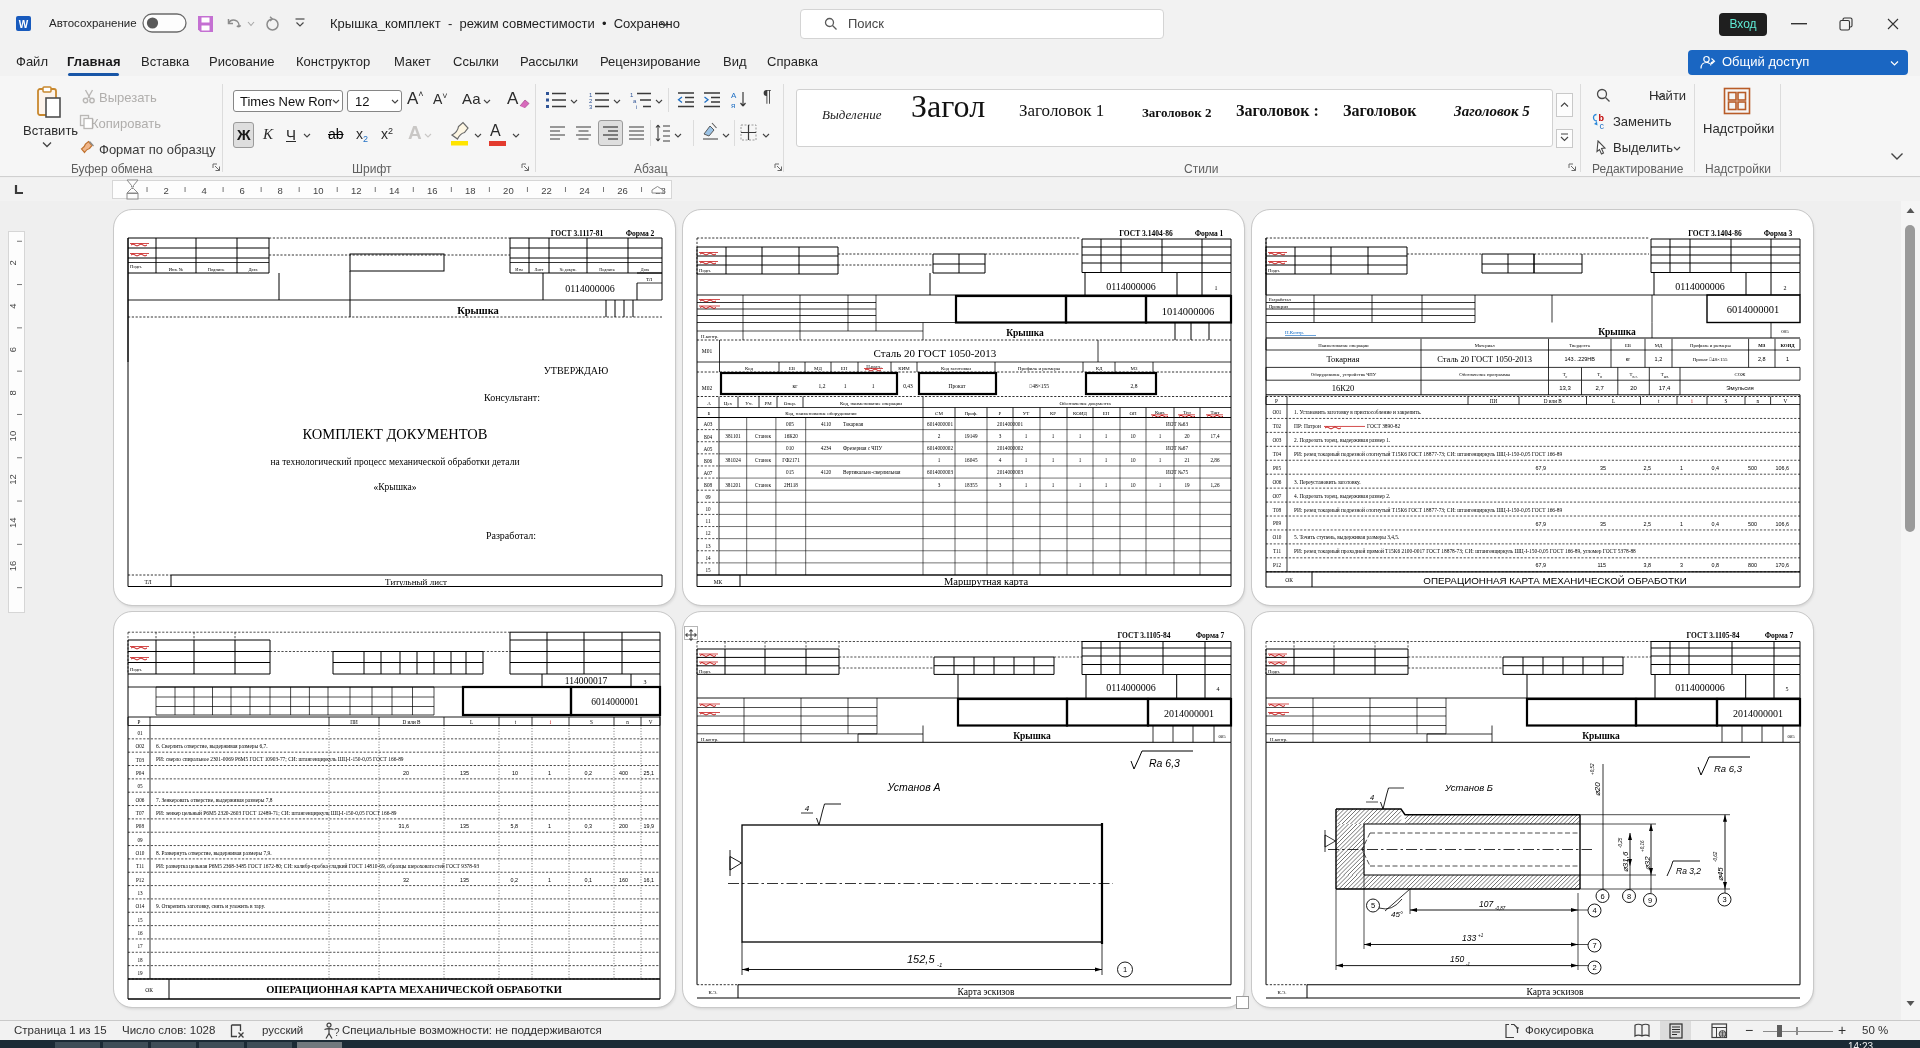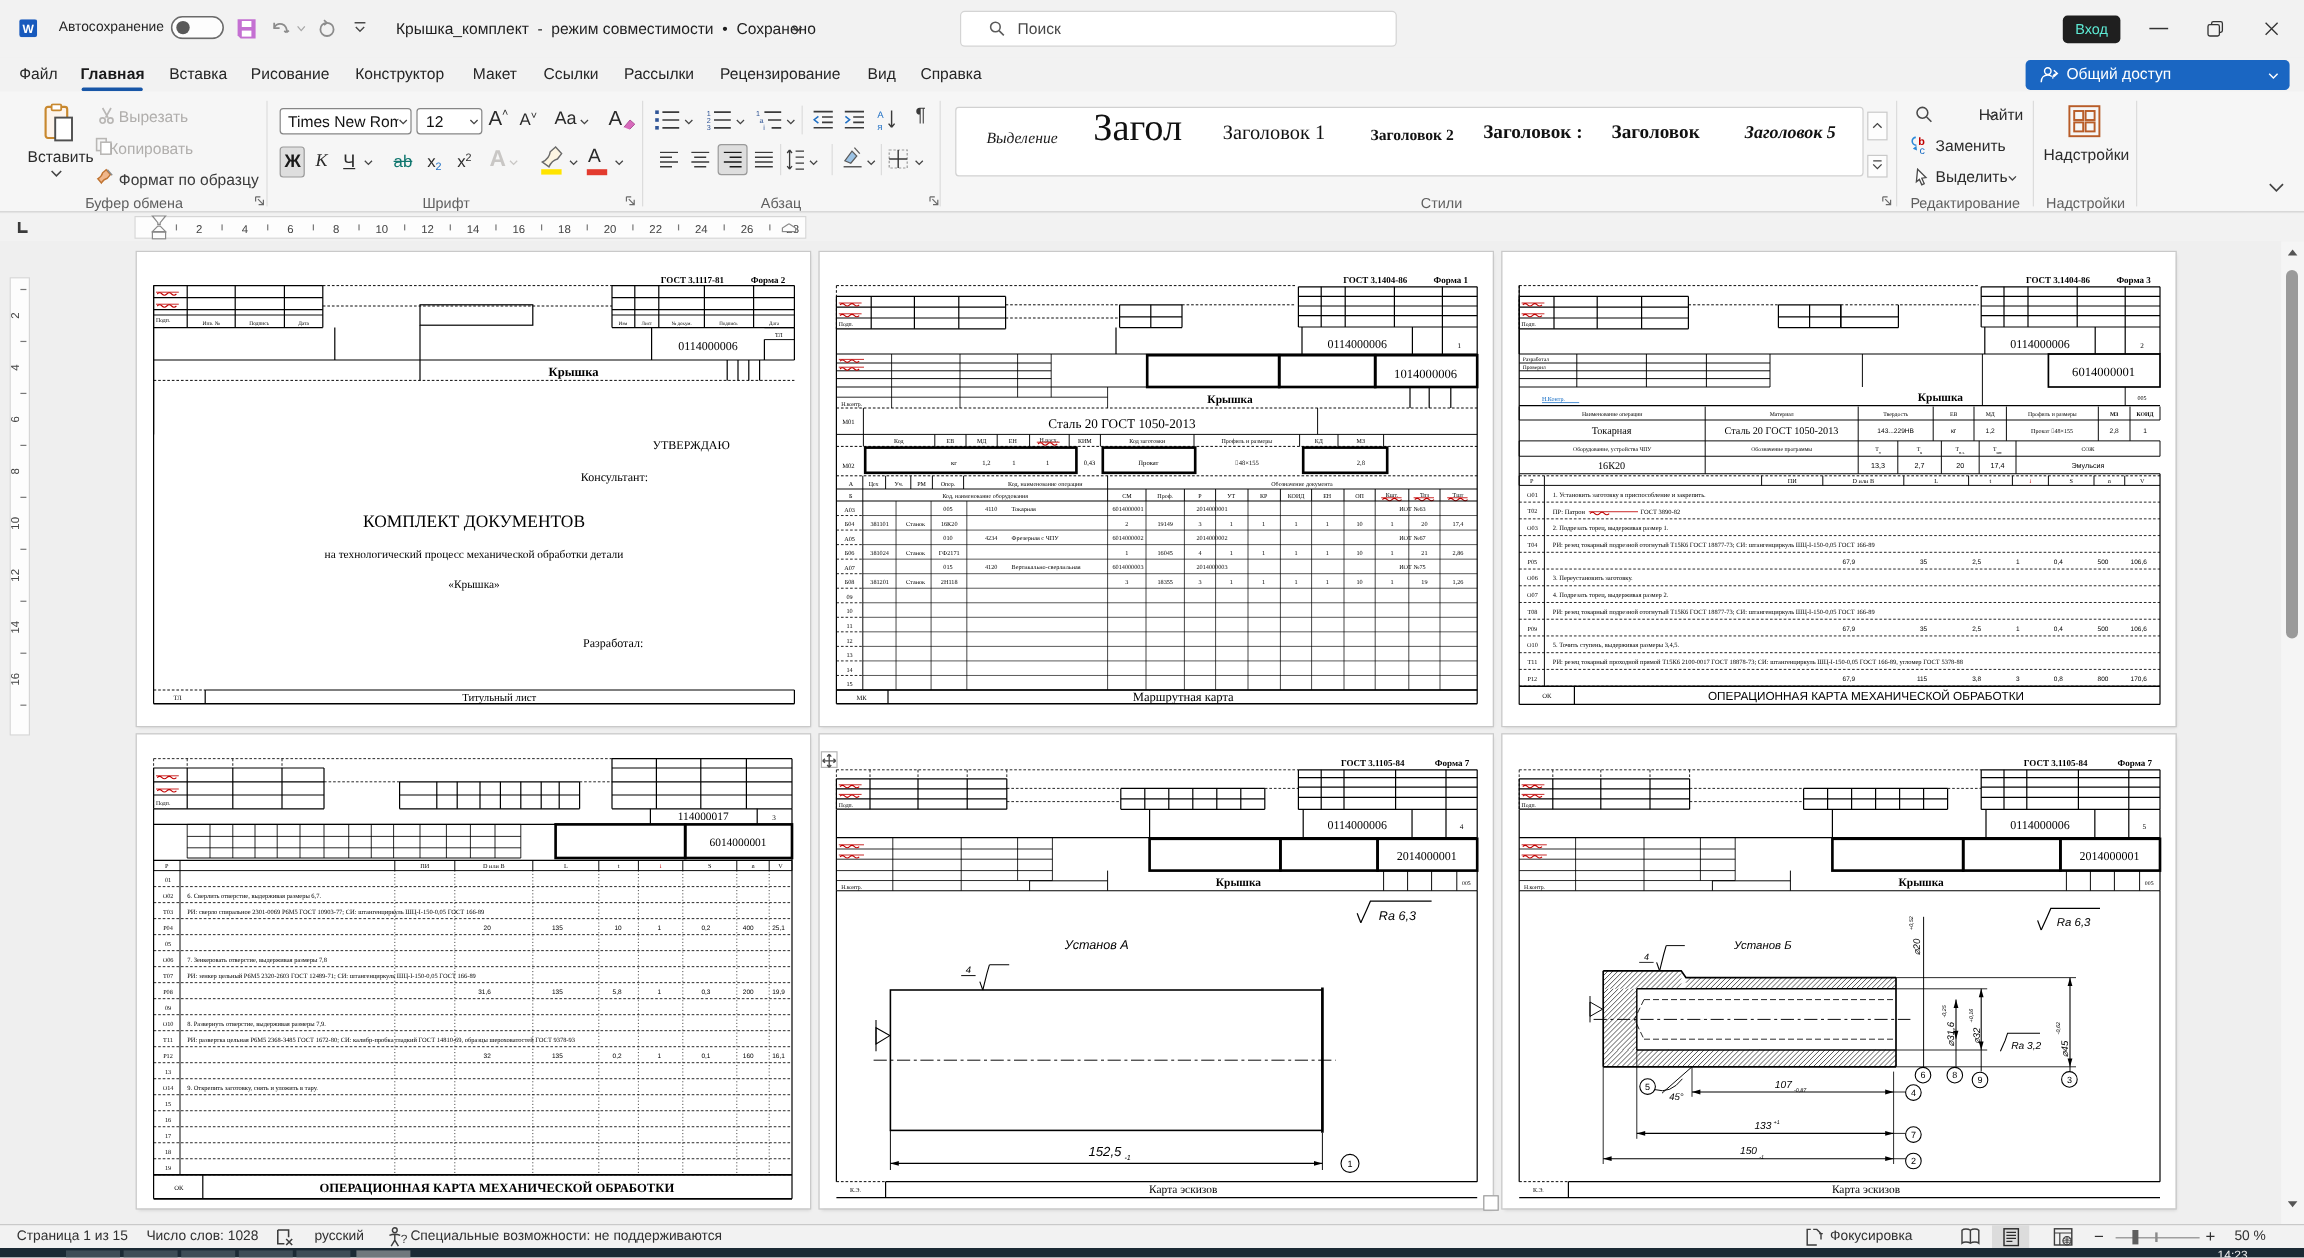--- a/index.html
+++ b/index.html
@@ -5,21 +5,21 @@
 html,body{width:1920px;height:1048px;overflow:hidden;}
 body{font-family:"Liberation Sans",sans-serif;position:relative;background:#efefef;}
 .abs{position:absolute;}
 #titlebar{left:0;top:0;width:1920px;height:48px;background:#f2f2f2;}
 #tabrow{left:0;top:48px;width:1920px;height:28px;background:#f2f2f2;}
 #ribbon{left:0;top:76px;width:1920px;height:101px;background:#f6f6f6;border-bottom:1px solid #d0d0d0;}
 #rulerrow{left:0;top:178px;width:1920px;height:23px;background:#f2f2f2;}
 #doc{left:0;top:201px;width:1920px;height:819px;background:#efefef;overflow:hidden;}
 #statusbar{left:0;top:1020px;width:1920px;height:20px;background:#f2f2f2;border-top:1px solid #c9c9c9;font-size:11.5px;color:#303030;}
 #taskbar{left:0;top:1040px;width:1920px;height:8px;background:#1b2a35;}
-.page{position:absolute;width:561px;height:395px;background:#fff;outline:1px solid #c9c9c9;box-shadow:1px 2px 3px rgba(0,0,0,0.12);}
+.page{position:absolute;width:561px;height:395px;background:#fff;outline:1px solid #c9c9c9;box-shadow:1px 2px 3px rgba(0,0,0,0.12);border-radius:18px;}
 .gl{color:#5f5f5f;font-size:12px;}
 .rt{font-size:13px;color:#2b2b2b;}
 .gray{color:#b0aeac;}
 .sep{position:absolute;width:1px;background:#dcdcdc;top:8px;height:88px;}
 </style></head>
 <body>
 <div class="abs" id="titlebar">
   <svg class="abs" style="left:16px;top:16px" width="15" height="15">
     <rect x="0" y="0" width="15" height="15" rx="2" fill="#185abd"></rect>
     <text x="7.5" y="11.5" font-size="10" font-weight="bold" fill="#fff" text-anchor="middle">W</text>
@@ -153,21 +153,21 @@
       <path d="M2 8 L7 2 L11 5.5 L6.5 10" fill="#d86abc" stroke="#a94f93" stroke-width="0.8"></path>
     </svg>
 
   <div class="abs" style="left:233px;top:46px;width:21px;height:26px;background:#dedede;border:1px solid #9a9a9a;border-radius:3px;"></div>
   <span class="abs" style="left:237px;top:50px;font-size:15px;font-weight:bold;color:#191919;">Ж</span>
   <span class="abs" style="left:263px;top:50px;font-size:15px;font-style:italic;font-family:'Liberation Serif',serif;color:#2b2b2b;">К</span>
   <span class="abs" style="left:286px;top:50px;font-size:15px;text-decoration:underline;color:#2b2b2b;">Ч</span>
   <svg class="abs" style="left:303px;top:57px" width="8" height="6" viewBox="0 0 8 6">
       <path d="M1 1 L4 4 L7 1" fill="none" stroke="#444" stroke-width="1.1"></path>
     </svg>
-  <span class="abs" style="left:328px;top:50px;font-size:14px;text-decoration:line-through;color:#0f766e;">ab</span>
+  <span class="abs" style="left:328px;top:50px;font-size:14px;text-decoration:line-through;color:#000000;">ab</span>
   <span class="abs" style="left:356px;top:50px;font-size:14px;color:#2b2b2b;">x<span style="font-size:9px;vertical-align:-3px;color:#1f6fc4;">2</span></span>
   <span class="abs" style="left:381px;top:50px;font-size:14px;color:#2b2b2b;">x<span style="font-size:9px;vertical-align:5px;">2</span></span>
   <span class="abs" style="left:408px;top:46px;font-size:19px;color:#c9c7c5;font-weight:bold;">А</span>
   <svg class="abs" style="left:424px;top:57px" width="8" height="6" viewBox="0 0 8 6">
       <path d="M1 1 L4 4 L7 1" fill="none" stroke="#c9c7c5" stroke-width="1.1"></path>
     </svg>
   <svg class="abs" style="left:448px;top:45px" width="22" height="26" viewBox="0 0 22 26">
     <path d="M4 14 C8 12 10 9 10.5 5.5 L15 1.5 L20 7 L16.5 11.5 C13 12.5 11 14.5 9.5 18 Z" fill="#fdf6e3" stroke="#6a6a6a" stroke-width="1.2"></path>
     <rect x="3" y="20" width="17" height="4.5" fill="#ffe400"></rect>
   </svg>

